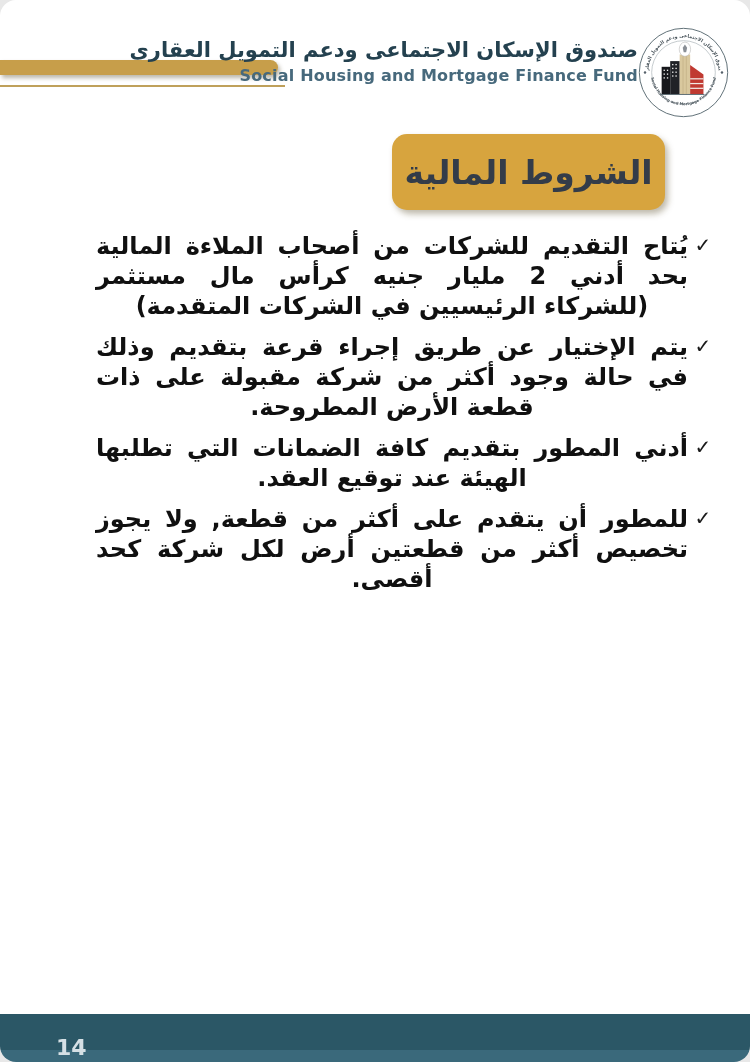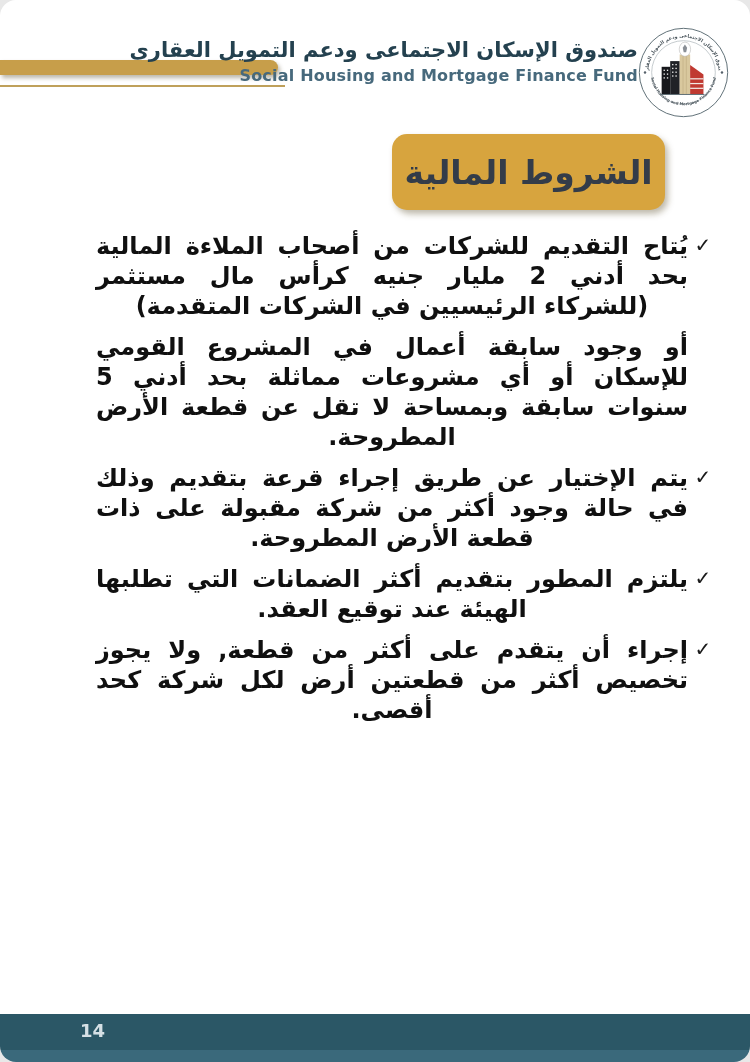--- a/index.html
+++ b/index.html
@@ -79,23 +79,23 @@
   }
 
   
   .footer {
     position:absolute; left:0; bottom:0;
     width:100%; height:48px;
     background:linear-gradient(to bottom, #2b5766 0%, #2b5766 74%, #3a697b 74%, #3a697b 100%);
   }
   .pagenum {
     display:block;
-    padding:6px 0 0 56px;
-    font-size:18px; font-weight:700;
-    color:#d5e0e5; line-height:1.2;margin-left:24px;
+    padding:21px 0 0 56px;
+    font-size:22px; font-weight:700;
+    color:#d5e0e5; line-height:1.2;
   }
 </style>
 </head>
 <body>
 
 <div class="page">
 
   <div class="gold-bar"></div>
   <div class="gold-line"></div>
 
@@ -153,38 +153,34 @@
   <div class="title-box">
     <span>الشروط المالية</span>
   </div>
 
   <div class="bullets">
     <div class="bullet">
       <span class="check">✓</span>
       <p class="btext">يُتاح التقديم للشركات من أصحاب الملاءة المالية بحد أدني 2 مليار جنيه كرأس مال مستثمر (للشركاء الرئيسيين في الشركات المتقدمة)</p>
     </div>
 
-    <div class="bullet">
-      <span class="check"></span>
-      <p class="btext">أو وجود سابقة أعمال في المشروع القومي للإسكان أو أي مشروعات مماثلة بحد أدني 5 سنوات سابقة وبمساحة لا تقل عن قطعة الأرض المطروحة.</p>
-    </div>
 
     <div class="bullet">
       <span class="check">✓</span>
       <p class="btext">يتم الإختيار عن طريق إجراء قرعة بتقديم وذلك في حالة وجود أكثر من شركة مقبولة على ذات قطعة الأرض المطروحة.</p>
     </div>
 
     <div class="bullet">
       <span class="check">✓</span>
-      <p class="btext">يلتزم المطور بتقديم أكثر الضمانات التي تطلبها الهيئة عند توقيع العقد.</p>
+      <p class="btext">أدني المطور بتقديم كافة الضمانات التي تطلبها الهيئة عند توقيع العقد.</p>
     </div>
 
     <div class="bullet">
       <span class="check">✓</span>
-      <p class="btext">إجراء أن يتقدم على أكثر من قطعة, ولا يجوز تخصيص أكثر من قطعتين أرض لكل شركة كحد أقصى.</p>
+      <p class="btext">للمطور أن يتقدم على أكثر من قطعة, ولا يجوز تخصيص أكثر من قطعتين أرض لكل شركة كحد أقصى.</p>
     </div>
   </div>
 
   <div class="footer">
     <span class="pagenum">14</span>
   </div>
 
 </div>
 
 </body></html>

